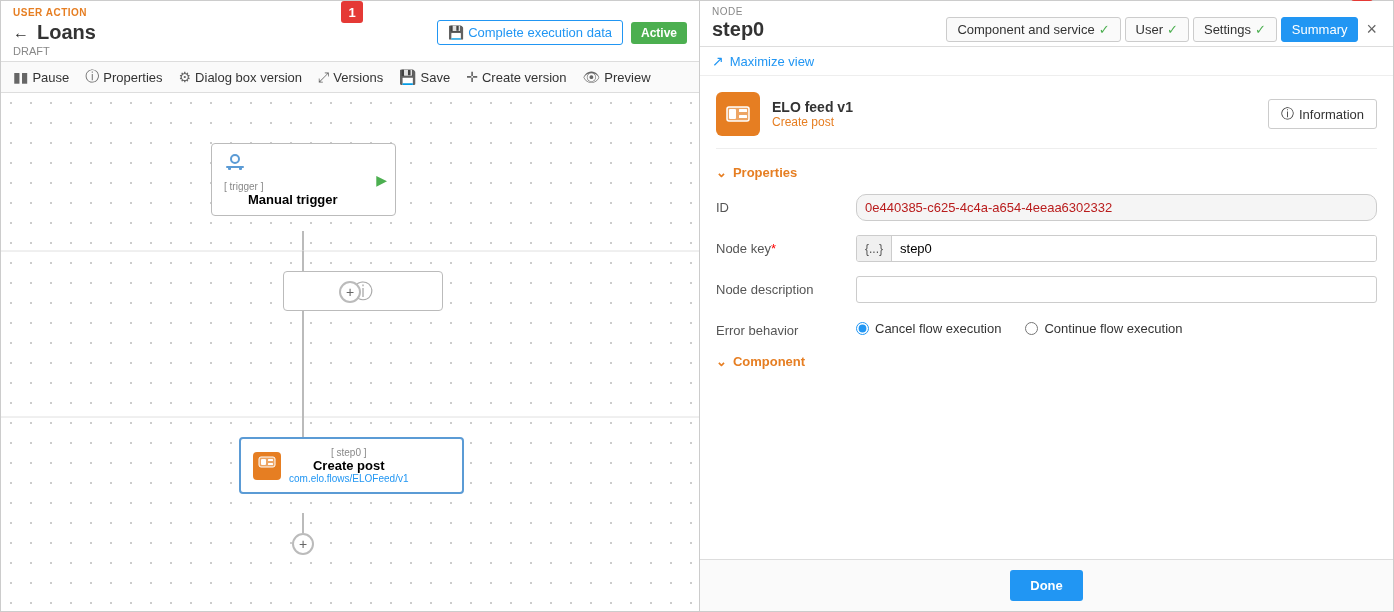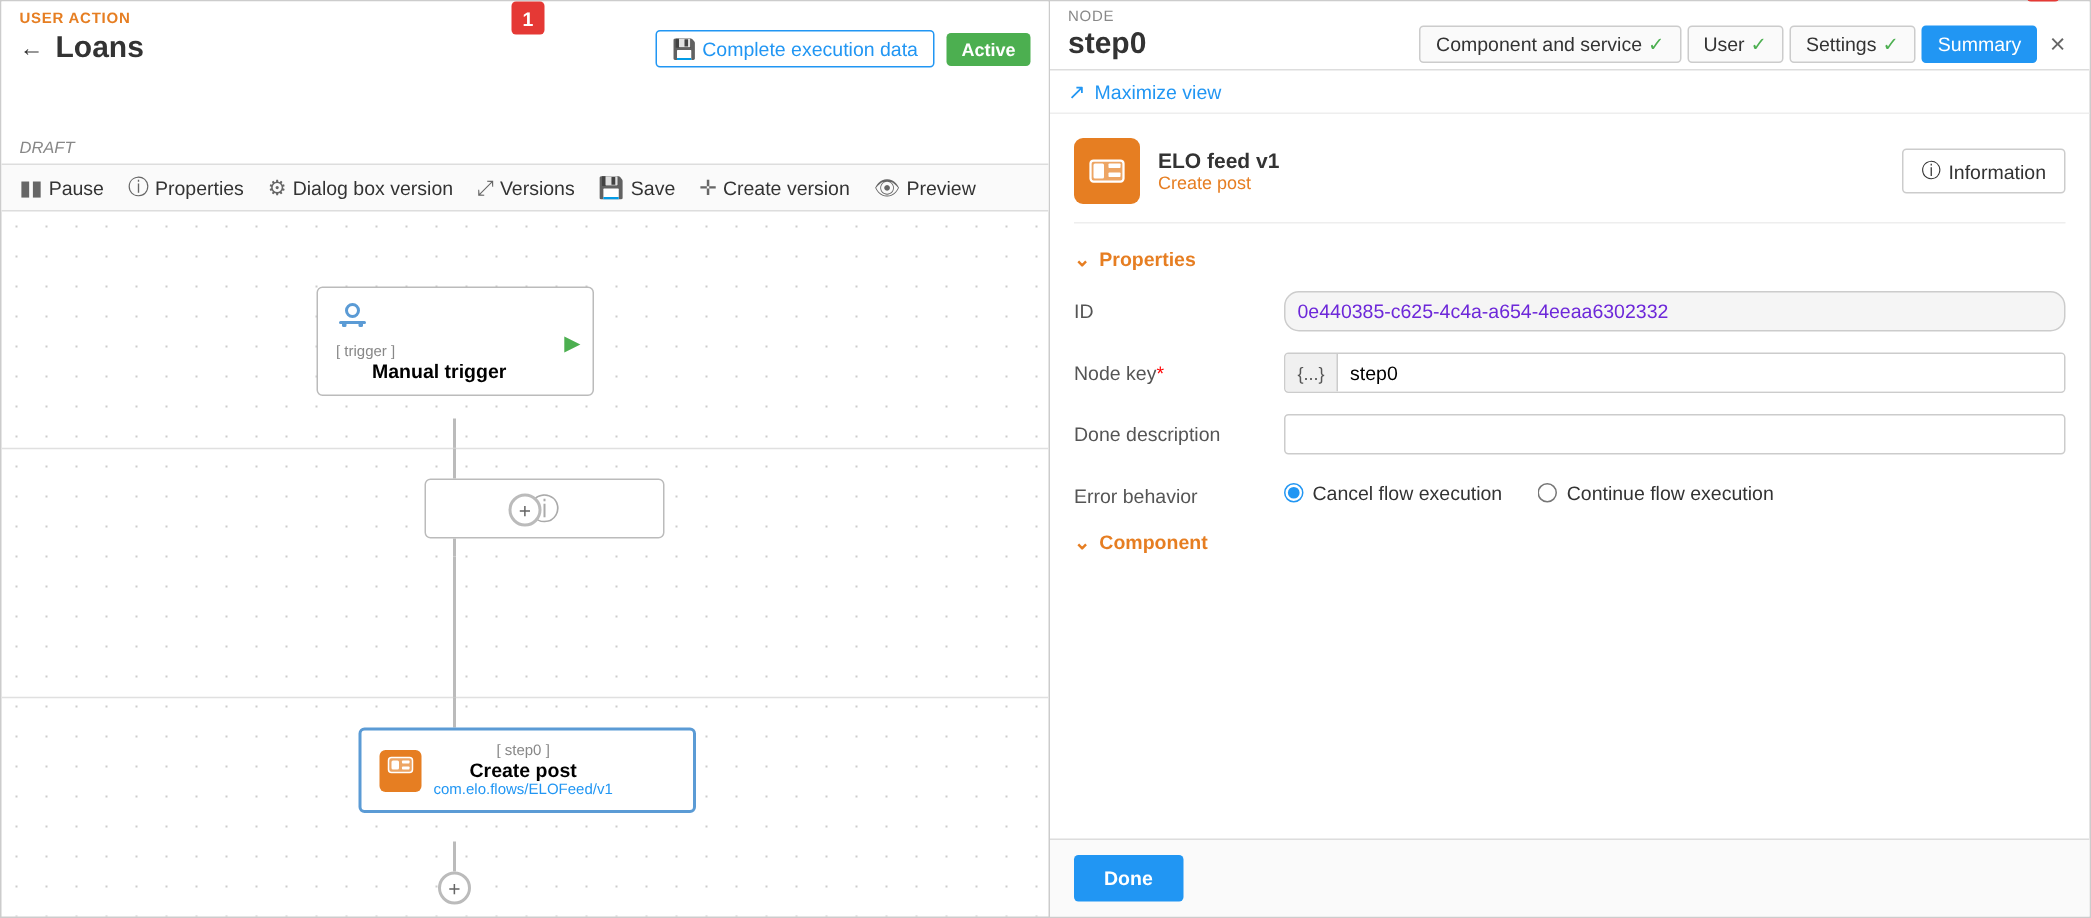--- a/index.html
+++ b/index.html
@@ -78,22 +78,20 @@
       color: #fff;
       padding: 4px 10px;
       border-radius: 3px;
       font-size: 12px;
       font-weight: bold;
     }
 
     .draft-label {
       font-size: 11px;
       color: #888;
-      font-style: italic;
-      margin-top: 48px;
     }
 
     .toolbar {
       display: flex;
       align-items: center;
       gap: 16px;
       padding: 6px 12px;
       border-bottom: 1px solid #ddd;
       background: #fafafa;
     }
@@ -437,21 +435,21 @@
     }
 
     .component-section {
       margin-top: 16px;
     }
 
     .right-footer {
       border-top: 1px solid #ddd;
       padding: 10px 16px;
       display: flex;
-      justify-content: flex-start;
+      justify-content: center;
       background: #fafafa;
     }
 
     .done-btn {
       background: #2196f3;
       color: #fff;
       border: none;
       padding: 8px 20px;
       border-radius: 3px;
       cursor: pointer;
@@ -645,35 +643,35 @@
       </button>
     </div>
 
     <div class="section-header">
       <span>⌄</span>
       <span>Properties</span>
     </div>
 
     <div class="form-row">
       <div class="form-label">ID</div>
-      <input class="form-control" readonly="" style="background: rgb(245, 245, 245); color: #6d28d9; border-radius: 10px;" value="0e440385-c625-4c4a-a654-4eeaa6302332">
+      <input class="form-control" readonly="" style="background: rgb(245, 245, 245); color: #b91c1c; border-radius: 10px;" value="0e440385-c625-4c4a-a654-4eeaa6302332">
     </div>
 
     <div class="form-row">
       <div class="form-label">
         <span>Node key</span><span class="required">*</span>
       </div>
       <div class="form-control-with-prefix">
         <button class="prefix-btn">{...}</button>
         <input class="prefix-input" value="step0" style="">
       </div>
     </div>
 
     <div class="form-row">
-      <div class="form-label">Done description</div>
+      <div class="form-label">Node description</div>
       <input class="form-control form-control-editable" value="" style="">
     </div>
 
     <div class="form-row">
       <div class="form-label">Error behavior</div>
       <div class="error-behavior-group">
         <label class="radio-row">
           <input type="radio" name="errorBehavior" checked="" style="">
           <span>Cancel flow execution</span>
         </label>

